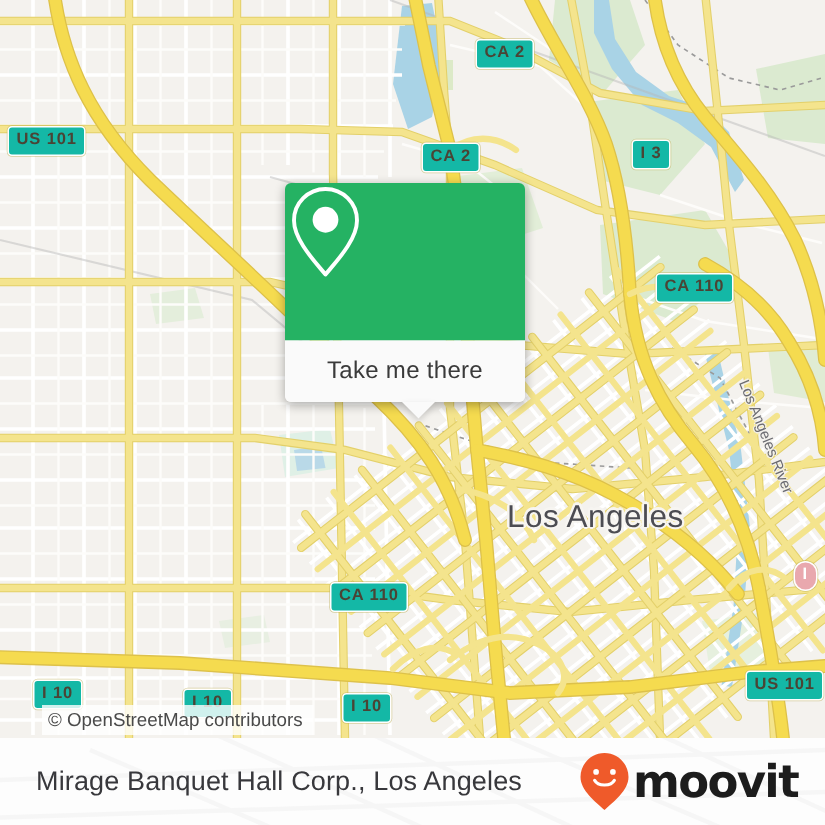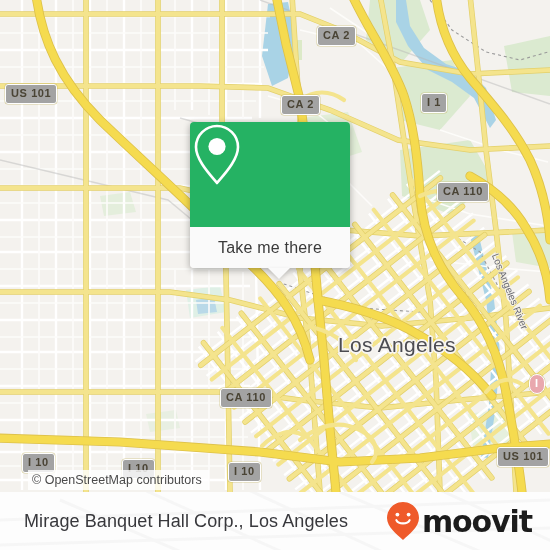--- a/index.html
+++ b/index.html
@@ -11,21 +11,21 @@
   }
   #stage{position:relative;width:550px;height:550px;overflow:hidden;background:#fff;}
 
   
   #map{position:absolute;left:0;top:0;width:550px;height:492px;overflow:hidden;background:#f4f2ee;}
   #map svg{position:absolute;left:0;top:0;}
 
   
   .shield{
     position:absolute;
-    background:#a3a3a3;
+    background:#14b8a6;
     border:1.5px solid #ffffff;
     border-radius:3px;
     color:#4a4435;
     font-size:11px;
     font-weight:bold;
     letter-spacing:.6px;
     line-height:1;
     padding:3px 5px 4px 5px;
     white-space:nowrap;
     font-family:"Liberation Sans", sans-serif;
@@ -388,21 +388,21 @@
           <path d="M486 392 C498 378, 512 376, 524 386"></path>
           <path d="M306 326 C330 330, 348 342, 356 360"></path>
         </g>
       </g>
     </svg>
 
     <div id="shield-layer">
         <div class="shield" style="left: 5px; top: 84px;">US 101</div>
         <div class="shield" style="left: 317px; top: 26px;">CA 2</div>
         <div class="shield" style="left: 281px; top: 95px;">CA 2</div>
-        <div class="shield" style="left: 421px; top: 93px;">I 1</div>
+        <div class="shield" style="left: 421px; top: 93px;">I 3</div>
         <div class="shield" style="left: 437px; top: 182px;">CA 110</div>
         <div class="shield" style="left: 220px; top: 388px;">CA 110</div>
         <div class="shield" style="left: 22px; top: 453px;">I 10</div>
         <div class="shield" style="left: 122px; top: 459px;">I 10</div>
         <div class="shield" style="left: 228px; top: 462px;">I 10</div>
         <div class="shield" style="left: 497px; top: 447px;">US 101</div>
         <div class="shield red" style="left: 529px; top: 374px;">I</div>
       </div>
 
     <div class="city-label" style="left:338px;top:333px;">Los Angeles</div>

